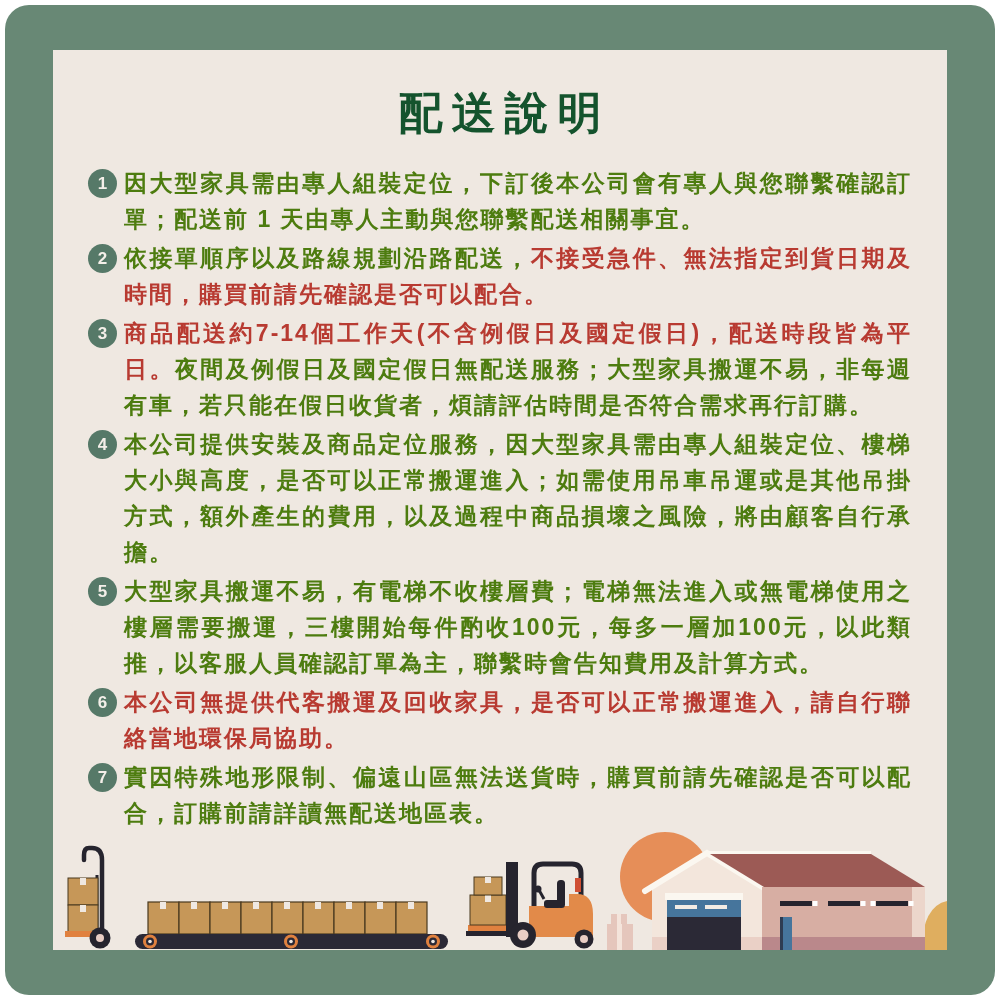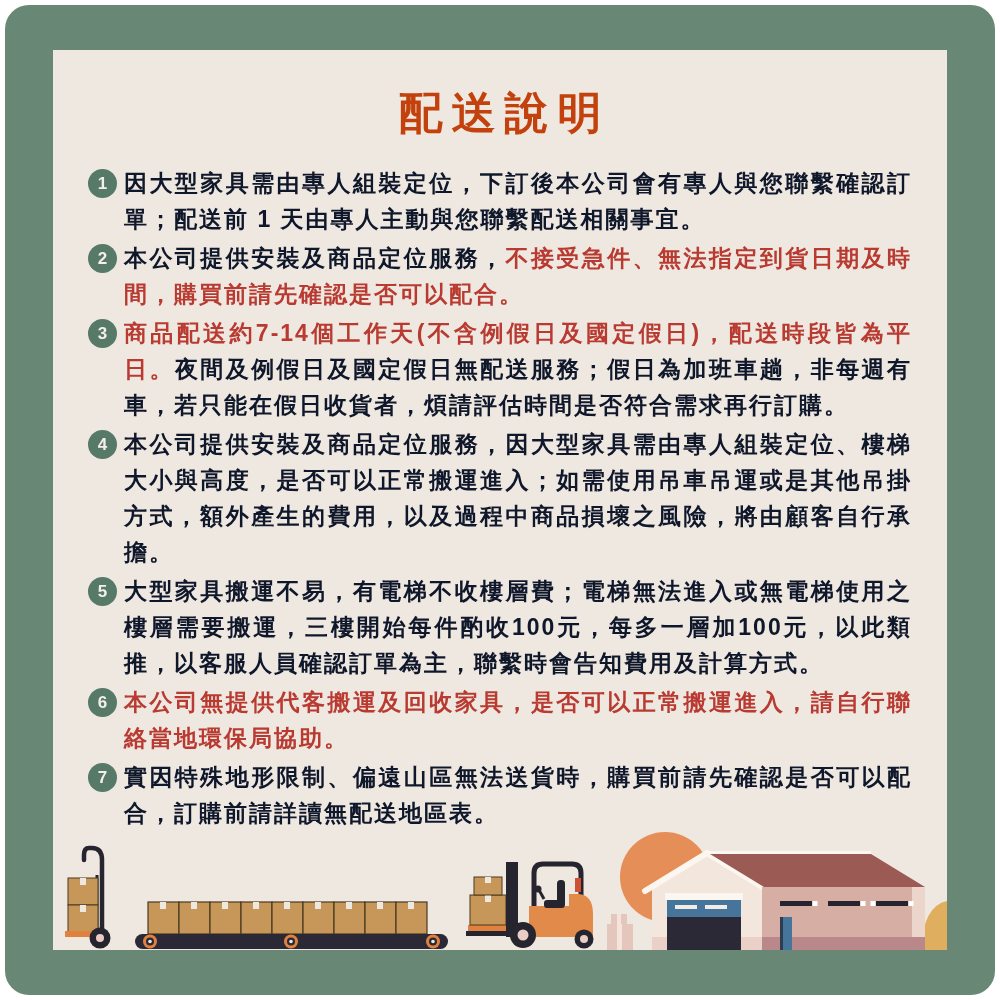--- a/index.html
+++ b/index.html
@@ -11,38 +11,38 @@
   .poster{
     position:absolute;left:5px;top:5px;width:990px;height:990px;
     background:#688875;border-radius:24px;overflow:hidden;
   }
   .card{
     position:absolute;left:48px;top:45px;width:894px;height:900px;
     background:#efe8e1;overflow:hidden;
   }
   .title{
     margin-top:34px;text-align:center;
-    font-size:44px;font-weight:900;color:#c2410c;letter-spacing:9px;
+    font-size:44px;font-weight:900;color:#14532d;letter-spacing:9px;
     text-indent:9px; 
   }
   .list{margin-top:22px;padding:0 35px 0 35px;}
   .item{display:flex;align-items:flex-start;margin-bottom:3px;}
   .badge{
     flex:0 0 29px;width:29px;height:29px;border-radius:50%;
     background:#567968;color:#f4efe9;
     font-size:17px;font-weight:700;line-height:29px;text-align:center;
     margin-top:4px;
   }
   .itext{
     flex:1;margin-left:7px;
     font-size:23px;line-height:36px;font-weight:700;
     color:#2e2d2b;letter-spacing:2px;text-align:justify;
   }
   .seg.red{color:#b83a31;}
-  .seg.dark{color:#0f172a;}
+  .seg.dark{color:#4d7c0f;}
   .illustration{
     position:absolute;left:0;bottom:0;width:894px;height:150px;display:block;
   }
 </style>
 </head>
 <body>
 
 <div class="poster">
   <div class="card">
 
@@ -50,26 +50,26 @@
 
     <div class="list">
 
       <div class="item">
         <div class="badge">1</div>
         <div class="itext"><span class="seg dark">因大型家具需由專人組裝定位，下訂後本公司會有專人與您聯繫確認訂單；配送前 1 天由專人主動與您聯繫配送相關事宜。</span></div>
       </div>
 
       <div class="item">
         <div class="badge">2</div>
-        <div class="itext"><span class="seg dark">本公司提供安裝及商品定位服務，</span><span class="seg red">不接受急件、無法指定到貨日期及時間，購買前請先確認是否可以配合。</span></div>
+        <div class="itext"><span class="seg dark">依接單順序以及路線規劃沿路配送，</span><span class="seg red">不接受急件、無法指定到貨日期及時間，購買前請先確認是否可以配合。</span></div>
       </div>
 
       <div class="item">
         <div class="badge">3</div>
-        <div class="itext"><span class="seg red">商品配送約7-14個工作天(不含例假日及國定假日)，配送時段皆為平日。</span><span class="seg dark">夜間及例假日及國定假日無配送服務；假日為加班車趟，非每週有車，若只能在假日收貨者，煩請評估時間是否符合需求再行訂購。</span></div>
+        <div class="itext"><span class="seg red">商品配送約7-14個工作天(不含例假日及國定假日)，配送時段皆為平日。</span><span class="seg dark">夜間及例假日及國定假日無配送服務；大型家具搬運不易，非每週有車，若只能在假日收貨者，煩請評估時間是否符合需求再行訂購。</span></div>
       </div>
 
       <div class="item">
         <div class="badge">4</div>
         <div class="itext"><span class="seg dark">本公司提供安裝及商品定位服務，因大型家具需由專人組裝定位、樓梯大小與高度，是否可以正常搬運進入；如需使用吊車吊運或是其他吊掛方式，額外產生的費用，以及過程中商品損壞之風險，將由顧客自行承擔。</span></div>
       </div>
 
       <div class="item">
         <div class="badge">5</div>
         <div class="itext"><span class="seg dark">大型家具搬運不易，有電梯不收樓層費；電梯無法進入或無電梯使用之樓層需要搬運，三樓開始每件酌收100元，每多一層加100元，以此類推，以客服人員確認訂單為主，聯繫時會告知費用及計算方式。</span></div>

